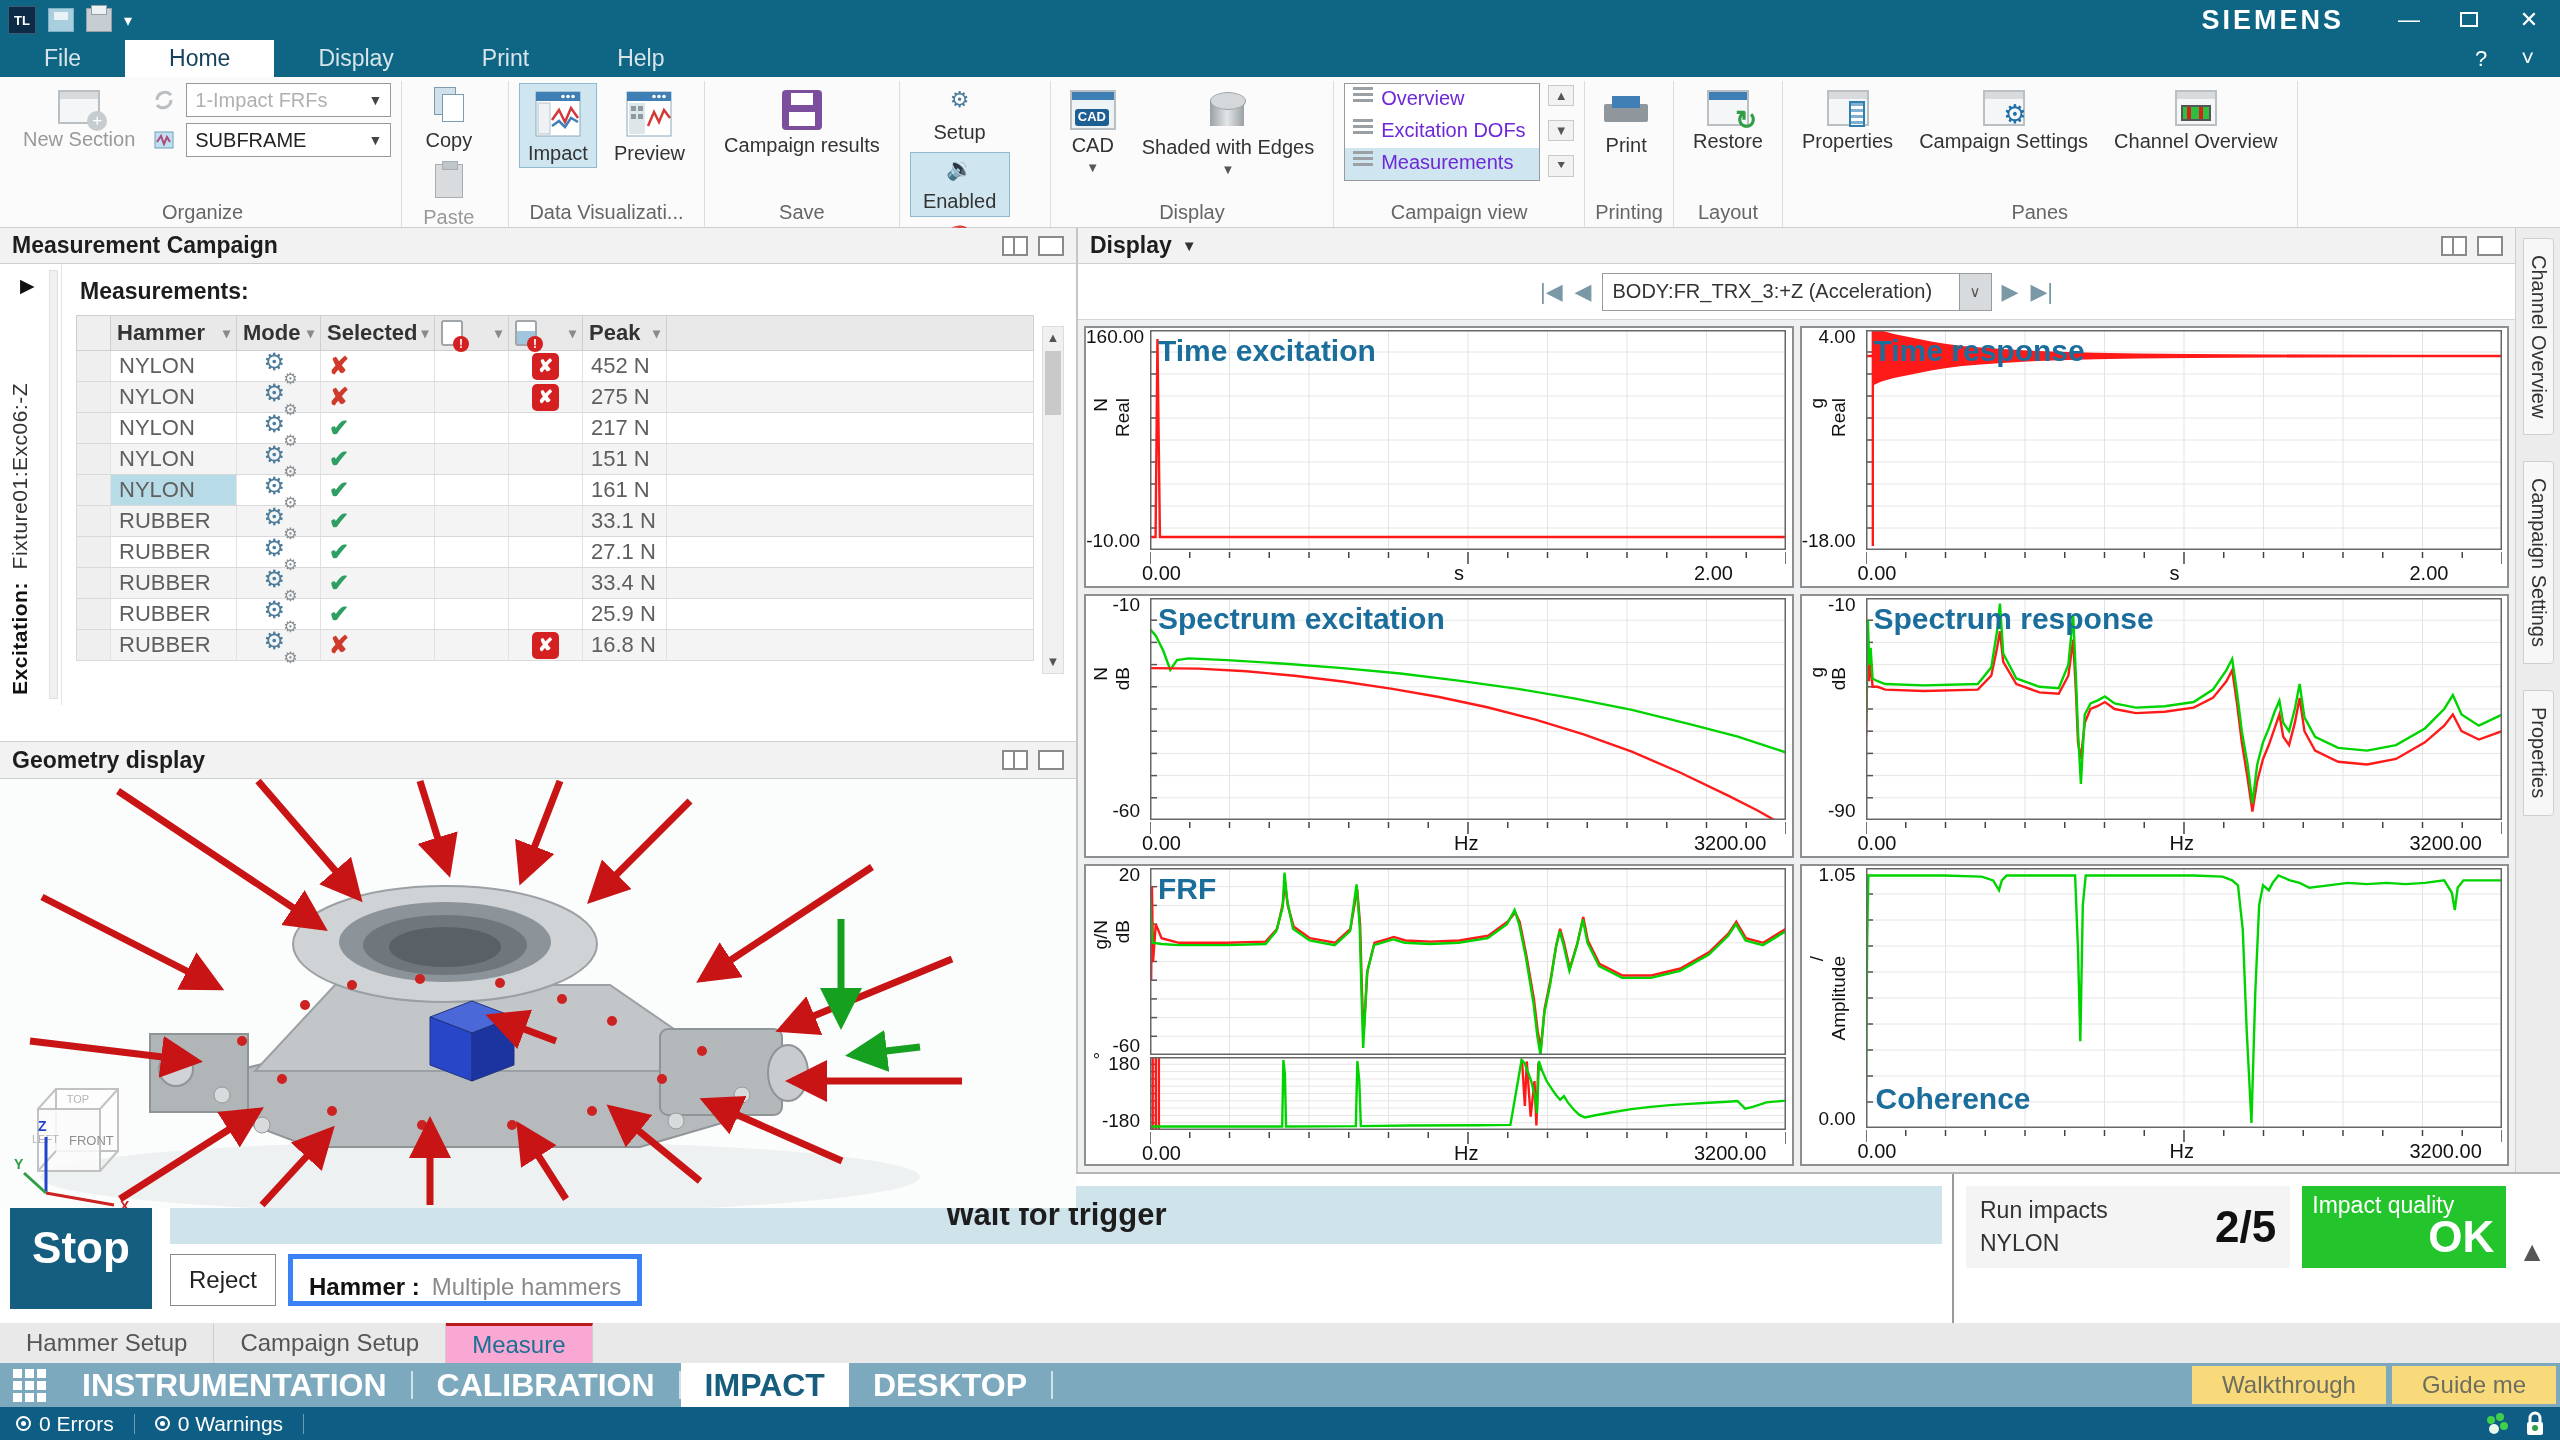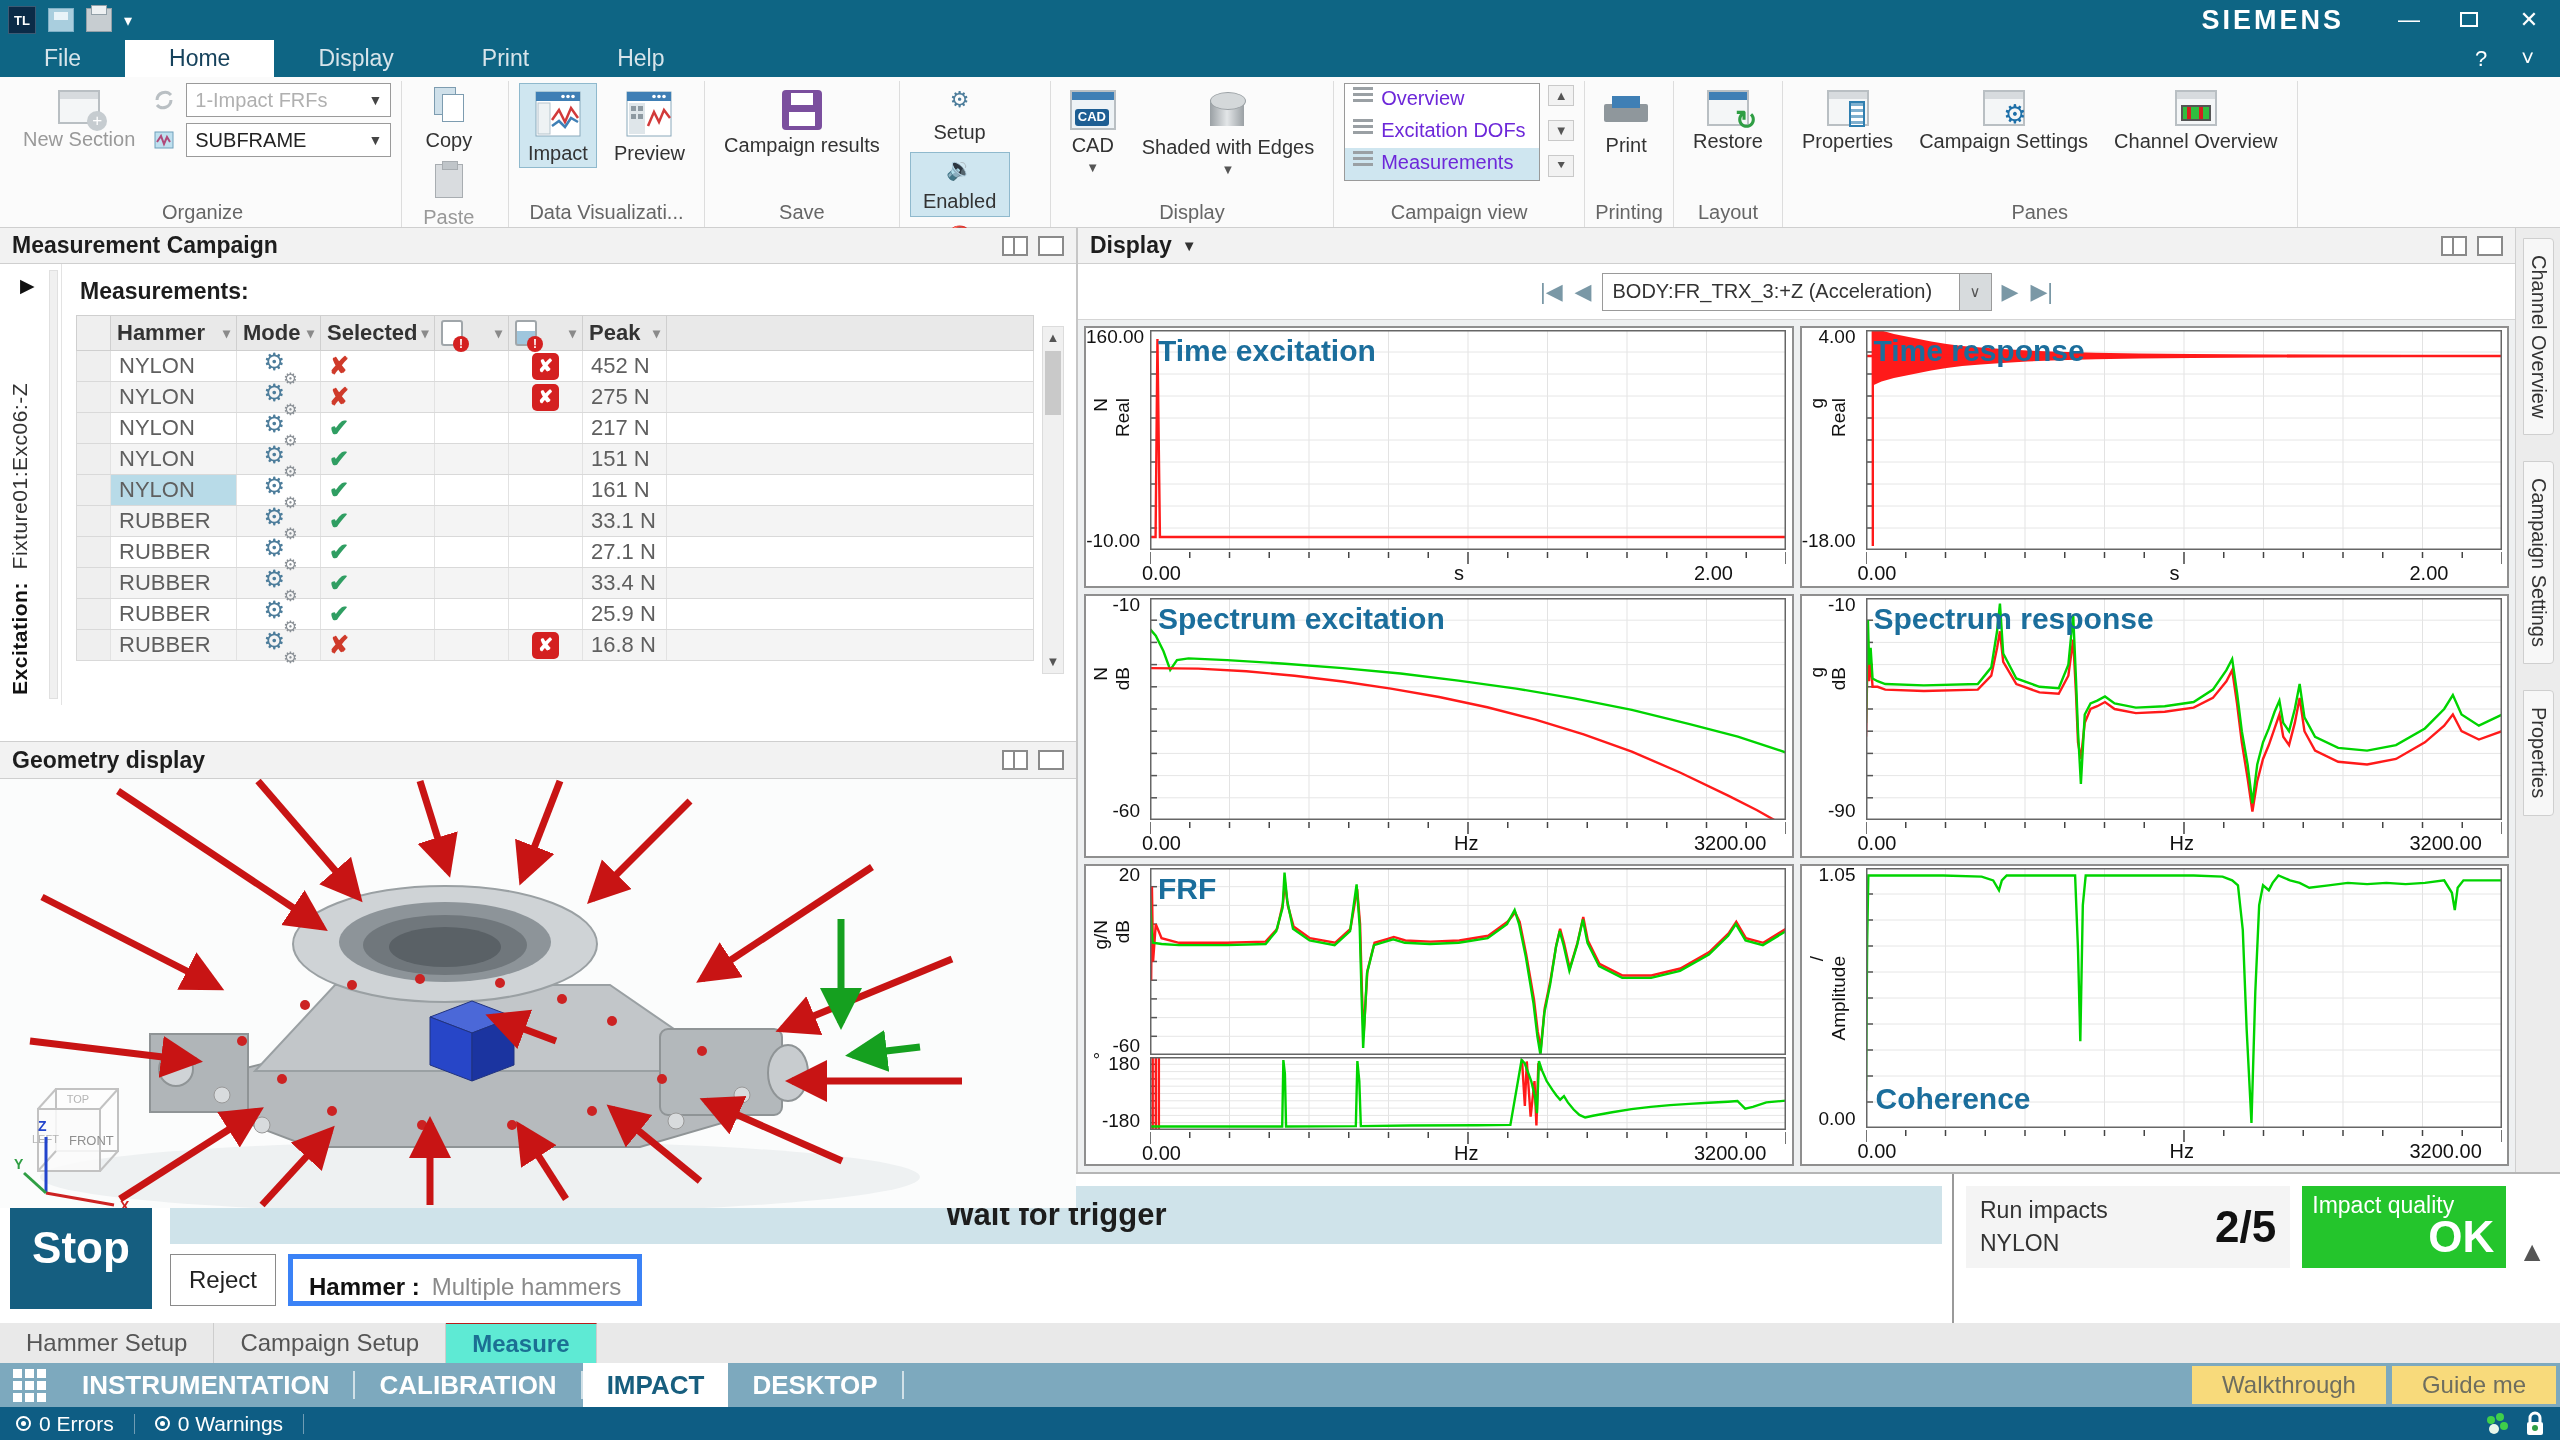--- a/index.html
+++ b/index.html
@@ -182,28 +182,28 @@
   .runbox .l { display:flex; flex-direction:column; gap:6px; font-size:23px; color:#333; }
   .runbox .n { margin-left:auto; font-size:44px; font-weight:bold; color:#111; }
   .okbox { background:#24c52c; width:208px; height:82px; position:relative; color:#fff; }
   .okbox .l { position:absolute; left:10px; top:6px; font-size:23px; }
   .okbox .v { position:absolute; right:12px; bottom:6px; font-size:44px; font-weight:bold; }
   .upchev { margin-left:auto; margin-top:50px; color:#555; font-size:28px; padding-right:8px; }
 
   
   .wftabs { height:40px; background:#e9e9e9; display:flex; align-items:stretch; flex:none; }
   .wftab { padding:0 26px; display:flex; align-items:center; font-size:24px; color:#555; border-right:1px solid #cdcdcd; }
-  .wftab.active { background:#5eead4; color:#1b6f93; font-weight:bold; border-top:1px solid #b91c1c; }
+  .wftab.active { background:#f9a8d4; color:#1b6f93; font-weight:normal; border-top:3px solid #b91c1c; }
 
   
   .workbook { height:44px; background:#7da9be; display:flex; align-items:stretch; color:#fff; flex:none; }
   .wbgrid { width:58px; display:grid; grid-template-columns:repeat(3,9px); grid-template-rows:repeat(3,9px); gap:3px;
     align-content:center; justify-content:center; }
   .wbgrid i { background:#fff; }
-  .wbsec { padding:0 24px; display:flex; align-items:center; font-size:26px; font-weight:bold; }
+  .wbsec { padding:0 24px; display:flex; align-items:center; font-size:32px; font-weight:bold; }
   .wbsep { width:2px; background:rgba(255,255,255,0.65); margin:8px 0; }
   .wbsec.active { background:#fff; color:#175e7e; }
   .wbright { margin-left:auto; display:flex; align-items:stretch; gap:6px; padding:3px 4px 3px 0; }
   .helpbtn { background:#f8da7b; color:#6e6e5f; font-size:24px; display:flex; align-items:center; padding:0 30px; }
 
   
   .statusbar { height:33px; background:#0e5d84; color:#fff; display:flex; align-items:center; font-size:21px; padding-left:12px; flex:none; }
   .ring { width:15px; height:15px; border:2px solid #fff; border-radius:50%; position:relative; margin-right:8px; }
   .ring::after { content:''; position:absolute; inset:3px; background:#fff; border-radius:50%; }
   .sbitem { display:flex; align-items:center; padding:0 4px; }

